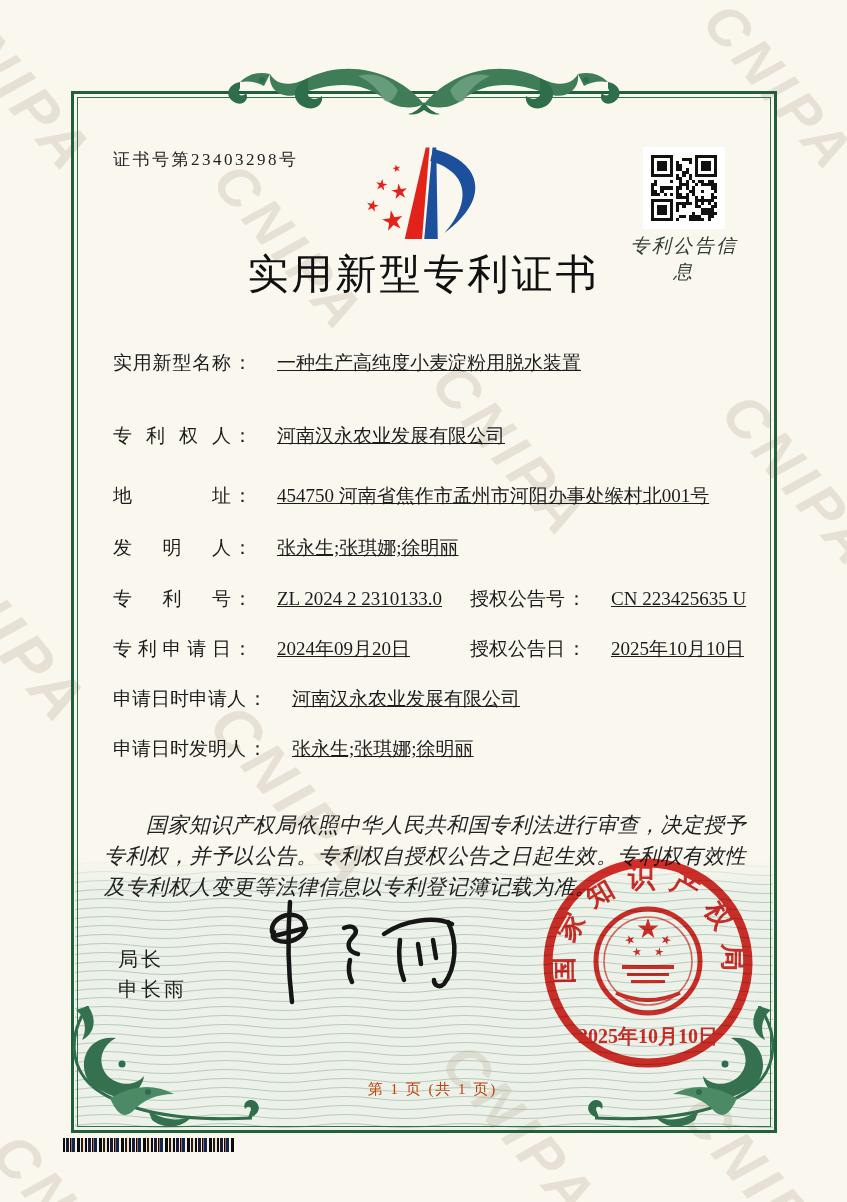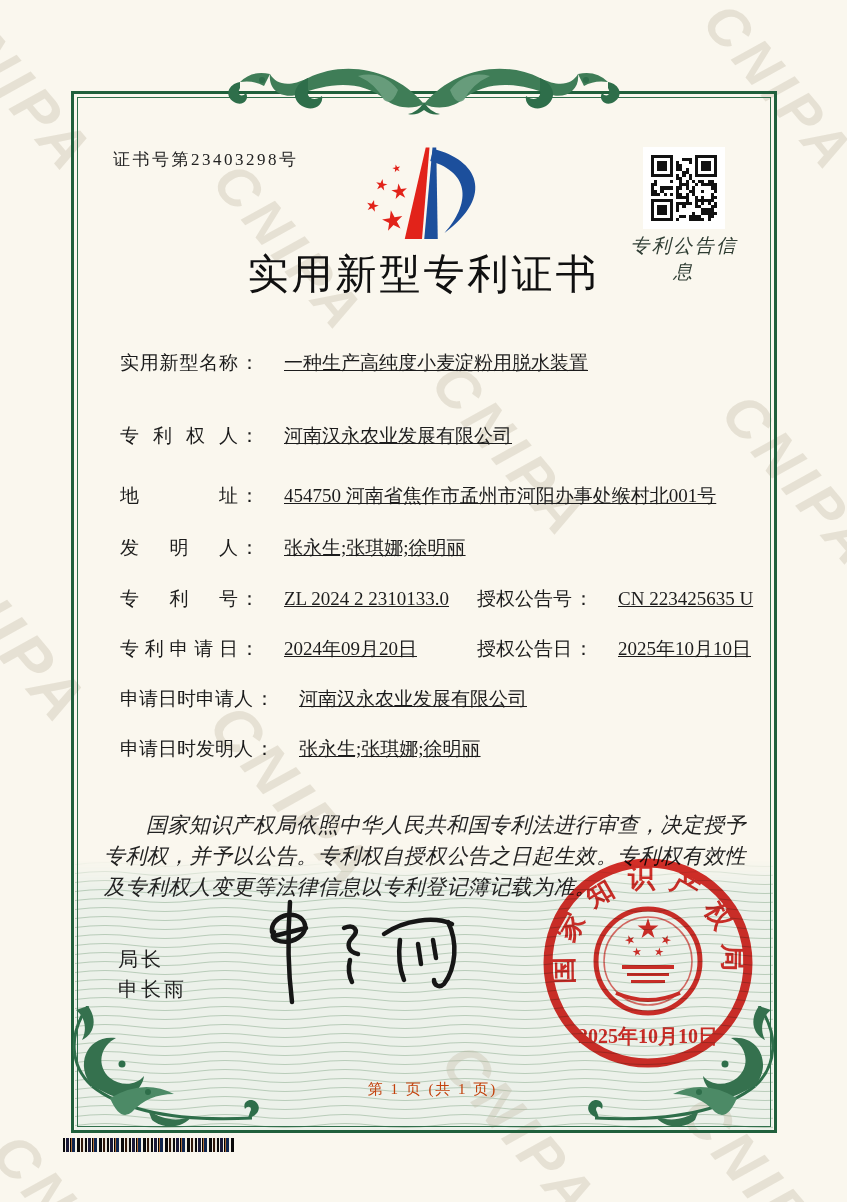--- a/index.html
+++ b/index.html
@@ -34,21 +34,21 @@
   .qr-card{position:absolute;left:643px;top:147px;width:82px;height:82px;background:#fff;
            display:flex;align-items:center;justify-content:center;z-index:2;}
   .qr-caption{position:absolute;left:624px;top:233px;width:120px;text-align:center;
               font-size:19px;font-style:italic;letter-spacing:2.5px;color:#2f3d33;z-index:2;}
 
   .title{position:absolute;left:0;top:247px;width:847px;text-align:center;
          font-size:41px;font-weight:normal;letter-spacing:3px;color:#101010;z-index:2;}
 
   .frow{position:absolute;left:113px;font-size:19px;color:#1c1c1c;z-index:2;white-space:nowrap;}
   .flabel{display:inline-block;width:118px;text-align:justify;text-align-last:justify;
-          vertical-align:top;margin-left:7px;}
+          vertical-align:top;}
   .flabel.auto{width:auto;text-align:right;text-align-last:auto;}
   .fcolon{display:inline-block;margin:0 2px 0 2px;}
   .fvalue{display:inline-block;margin-left:23px;text-decoration:underline;}
   .fcol-right{position:absolute;left:357px;top:0;white-space:nowrap;}
 
   .statement{position:absolute;left:104px;top:810px;width:642px;font-size:21px;
              line-height:31px;letter-spacing:0.4px;text-indent:2em;text-align:justify;
              font-style:italic;color:#222;z-index:2;margin:0;}
 
   .sig-title{position:absolute;left:118px;top:946px;font-size:20px;letter-spacing:3px;

